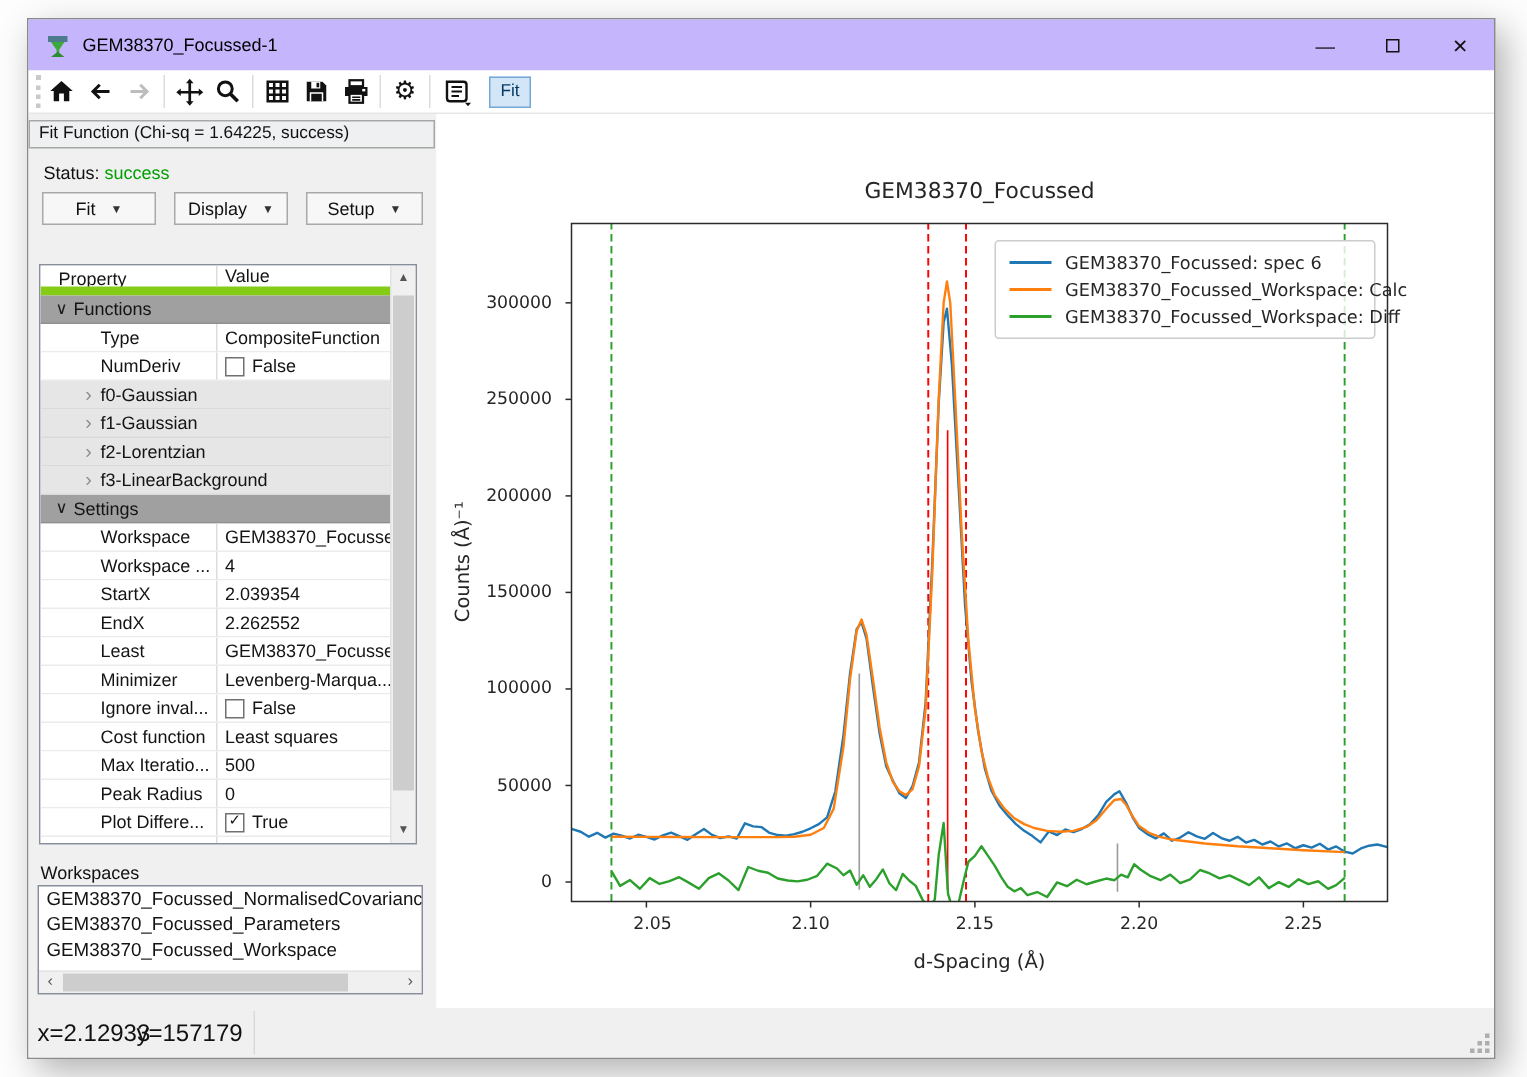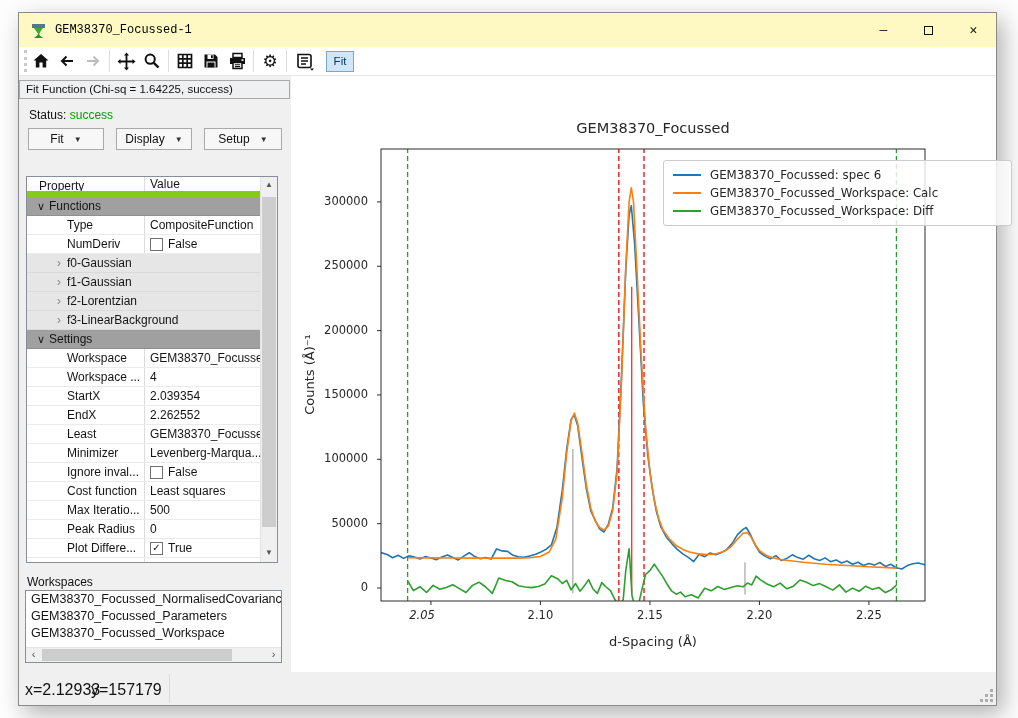--- a/index.html
+++ b/index.html
@@ -2,21 +2,21 @@
 <html><head>
 <meta charset="utf-8">
 <style>
   * { margin:0; padding:0; box-sizing:border-box; }
   html,body { width:1018px; height:718px; background:#fdfdfd; overflow:hidden;
               font-family:"Liberation Sans", sans-serif; }
   .window { position:absolute; left:18px; top:12px; width:979px; height:694px;
             background:#ffffff; border:1px solid #8a8a8a;
             box-shadow:6px 8px 22px rgba(0,0,0,0.30); }
   
-  .titlebar { position:relative; height:34px; background:#fef9c3; display:flex; align-items:center;font-family:Liberation Mono, monospace; }
+  .titlebar { position:relative; height:34px; background:#c4b5fd; display:flex; align-items:center; }
   .titlebar .appicon { margin-left:11px; width:17px; height:17px; }
   .titlebar .title { margin-left:8px; font-size:12px; color:#000; }
   .winbtns { position:absolute; right:0; top:0; height:34px; display:flex; }
   .winbtn { width:45px; height:34px; display:flex; align-items:center; justify-content:center;
             font-size:13px; color:#111; cursor:default; }
   .maxbox { width:9px; height:9px; border:1px solid #111; display:inline-block; }
   
   .toolbar { position:relative; height:29px; background:#ffffff; border-bottom:1px solid #e6e6e6;
              display:flex; align-items:center; }
   .tb-handle { width:4px; height:22px; border-left:3px dotted #c9c9c9; margin-left:5px; }
@@ -72,21 +72,21 @@
   .hscroll .thumb { position:absolute; left:16px; top:1px; width:190px; height:12px; background:#cdcdcd; }
   
   .figure { position:relative; flex:1; background:#ffffff; font-family:"DejaVu Sans",sans-serif; color:#262626; }
   .plot-title { position:absolute; left:0; top:44px; width:724px; text-align:center; font-size:14.5px; }
   .axes-svg { position:absolute; left:90px; top:73px; overflow:visible; }
   .ytick-label { position:absolute; left:0; width:83px; text-align:right; font-size:11.5px; padding-right:6px; }
   .xtick-label { position:absolute; width:48px; text-align:center; font-size:11.5px; top:532px; }
   .xlabel { position:absolute; left:0; top:558px; width:724px; text-align:center; font-size:13px; }
   .ylabel { position:absolute; left:-37px; top:291px; width:110px; text-align:center; font-size:13px;
             transform:rotate(-90deg); transform-origin:center; }
-  .legend { position:absolute; left:372px; top:84px; width:349px; background:rgba(255,255,255,0.8);
+  .legend { position:absolute; left:372px; top:84px; width:254px; background:rgba(255,255,255,0.8);
             border:1px solid #cccccc; border-radius:3px; padding:5px 8px 5px 9px; }
   .legend-row { display:flex; align-items:center; height:18px; gap:9px; }
   .legend-swatch { width:28px; height:2.6px; flex:0 0 28px; }
   .legend-text { font-size:11.8px; white-space:nowrap; }
   
   .statusbar { position:relative; height:33px; background:#f0f0f0; font-size:16px; color:#111; }
   .sb-x { position:absolute; left:6px; top:9px; }
   .sb-y { position:absolute; left:72px; top:9px; }
   .sb-sep { position:absolute; left:150px; top:2px; bottom:2px; width:1px; background:#d9d9d9; }
   .grip { position:absolute; right:3px; bottom:3px; width:13px; height:13px; }
@@ -376,21 +376,21 @@
           <line x1="487.93558776167504" x2="487.93558776167504" y1="452" y2="456" stroke="#2b2b2b" stroke-width="1"></line>
           <line x1="-4" x2="0" y1="439.001138952164" y2="439.001138952164" stroke="#2b2b2b" stroke-width="1"></line>
           <line x1="-4" x2="0" y1="374.6503416856492" y2="374.6503416856492" stroke="#2b2b2b" stroke-width="1"></line>
           <line x1="-4" x2="0" y1="310.2995444191344" y2="310.2995444191344" stroke="#2b2b2b" stroke-width="1"></line>
           <line x1="-4" x2="0" y1="245.9487471526196" y2="245.9487471526196" stroke="#2b2b2b" stroke-width="1"></line>
           <line x1="-4" x2="0" y1="181.5979498861048" y2="181.5979498861048" stroke="#2b2b2b" stroke-width="1"></line>
           <line x1="-4" x2="0" y1="117.24715261958994" y2="117.24715261958994" stroke="#2b2b2b" stroke-width="1"></line>
           <line x1="-4" x2="0" y1="52.89635535307514" y2="52.89635535307514" stroke="#2b2b2b" stroke-width="1"></line>
         </svg>
       <div id="tick-labels">
-          <div class="xtick-label" style="left: 107px; font-style: italic;">2.05</div>
+          <div class="xtick-label" style="left: 120px;">2.05</div>
           <div class="xtick-label" style="left: 225.433px;">2.10</div>
           <div class="xtick-label" style="left: 334.934px;">2.15</div>
           <div class="xtick-label" style="left: 444.435px;">2.20</div>
           <div class="xtick-label" style="left: 553.936px;">2.25</div>
           <div class="ytick-label" style="top: 504.001px;">0</div>
           <div class="ytick-label" style="top: 439.65px;">50000</div>
           <div class="ytick-label" style="top: 375.3px;">100000</div>
           <div class="ytick-label" style="top: 310.949px;">150000</div>
           <div class="ytick-label" style="top: 246.598px;">200000</div>
           <div class="ytick-label" style="top: 182.247px;">250000</div>

